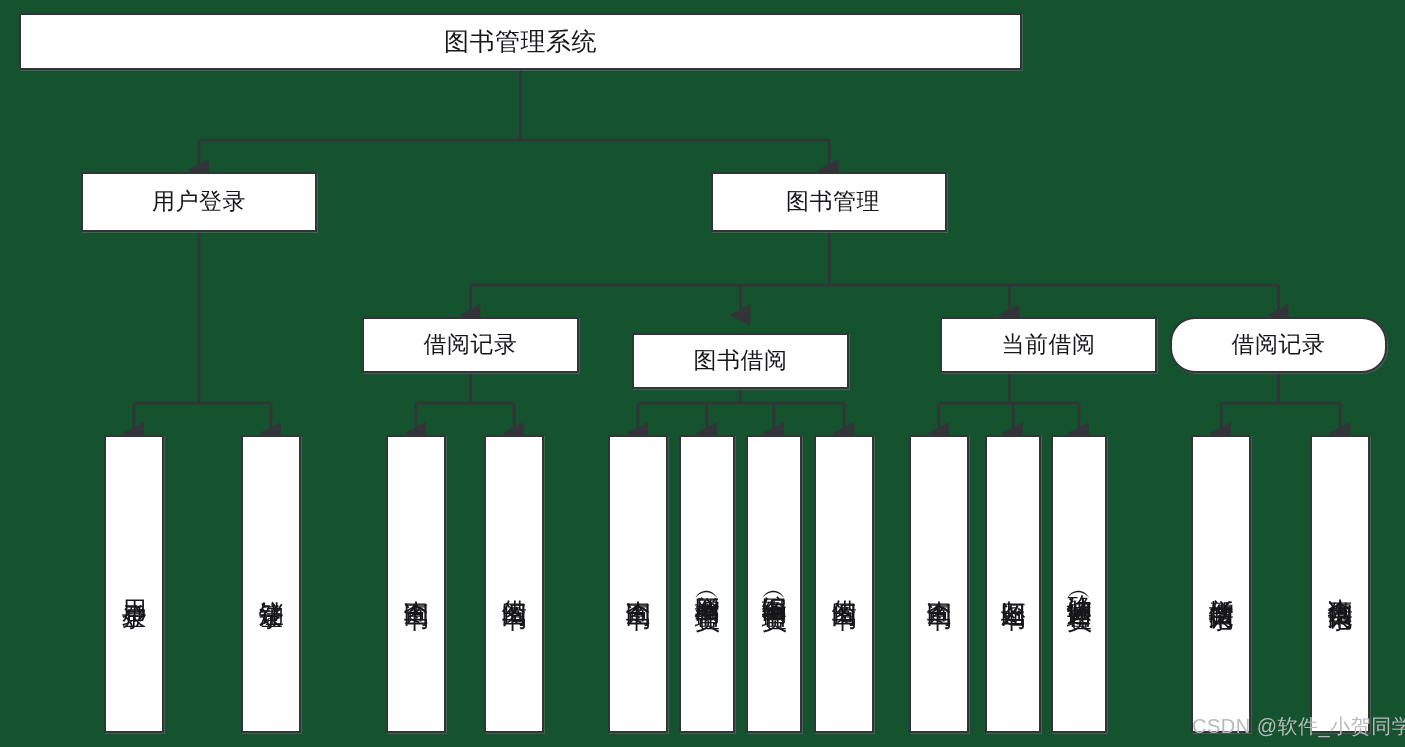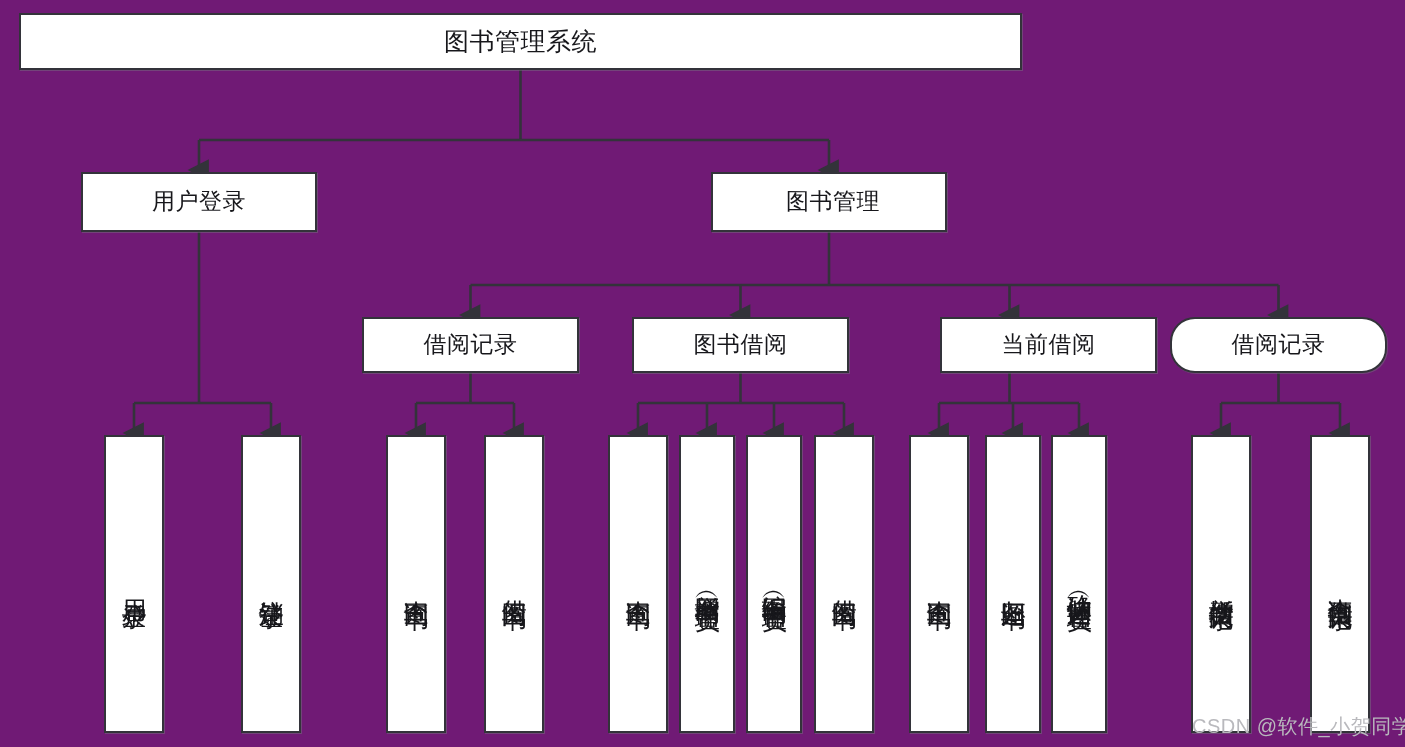--- a/index.html
+++ b/index.html
@@ -1,20 +1,20 @@
 <!DOCTYPE html>
 <html><head>
 <meta charset="utf-8">
 <style>
   html,body{margin:0;padding:0;background:#ffffff;}
   body{
     font-family:"Liberation Sans","DejaVu Sans",sans-serif;
     width:1405px;height:747px;overflow:hidden;
   }
-  #canvas{position:relative;width:1405px;height:747px;background:#701a75;}
+  #canvas{position:relative;width:1405px;height:747px;background:#14532d;}
   svg.wires{position:absolute;left:0;top:0;width:1405px;height:747px;pointer-events:none;}
   .node{
     position:absolute;
     box-sizing:border-box;
     background:#ffffff;
     border:2.5px solid #33333a;
     box-shadow:1px 1px 0 0 rgba(120,120,128,.45);
     display:flex;
     align-items:center;
     justify-content:center;
@@ -102,21 +102,21 @@
       </div>
       <div class="node h" style="left: 81px; top: 172px; width: 236px; height: 60px;">
         <span class="lbl">用户登录</span>
       </div>
       <div class="node h" style="left: 711px; top: 172px; width: 236px; height: 60px; padding-left: 8px;">
         <span class="lbl">图书管理</span>
       </div>
       <div class="node h" style="left: 362px; top: 317px; width: 217px; height: 56px;">
         <span class="lbl">借阅记录</span>
       </div>
-      <div class="node h" style="left: 632px; top: 317px; width: 217px; height: 56px;">
+      <div class="node h" style="left: 632px; top: 333px; width: 217px; height: 56px;">
         <span class="lbl">图书借阅</span>
       </div>
       <div class="node h" style="left: 940px; top: 317px; width: 217px; height: 56px;">
         <span class="lbl">当前借阅</span>
       </div>
       <div class="node h" style="left: 1170px; top: 317px; width: 217px; height: 56px; border-radius: 25px;">
         <span class="lbl">借阅记录</span>
       </div>
       <div class="node v" style="left: 104px; top: 435px; width: 60px; height: 298px;">
         <span class="lbl">用户登录</span>

